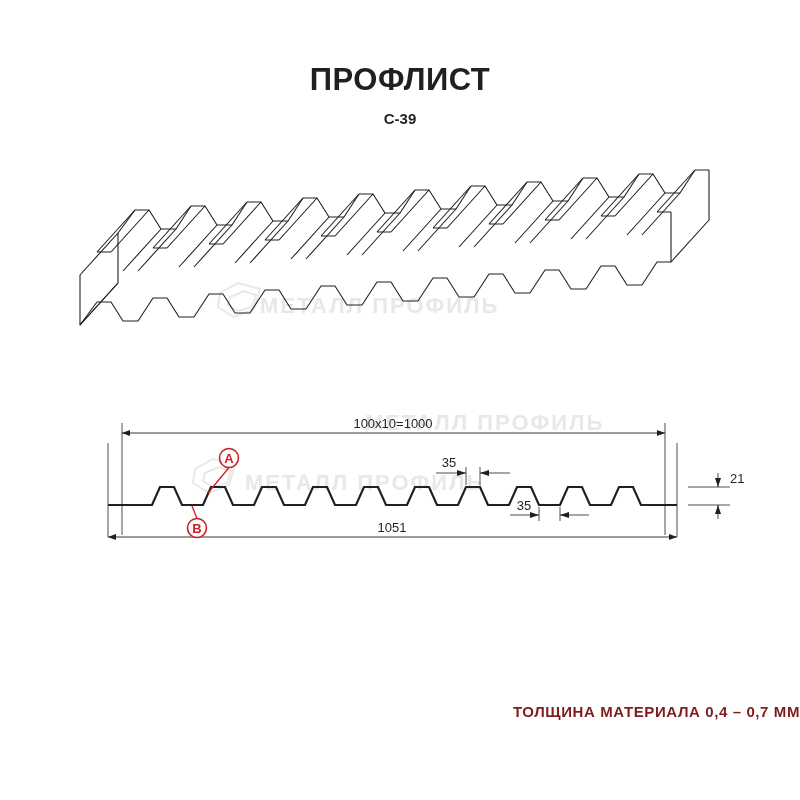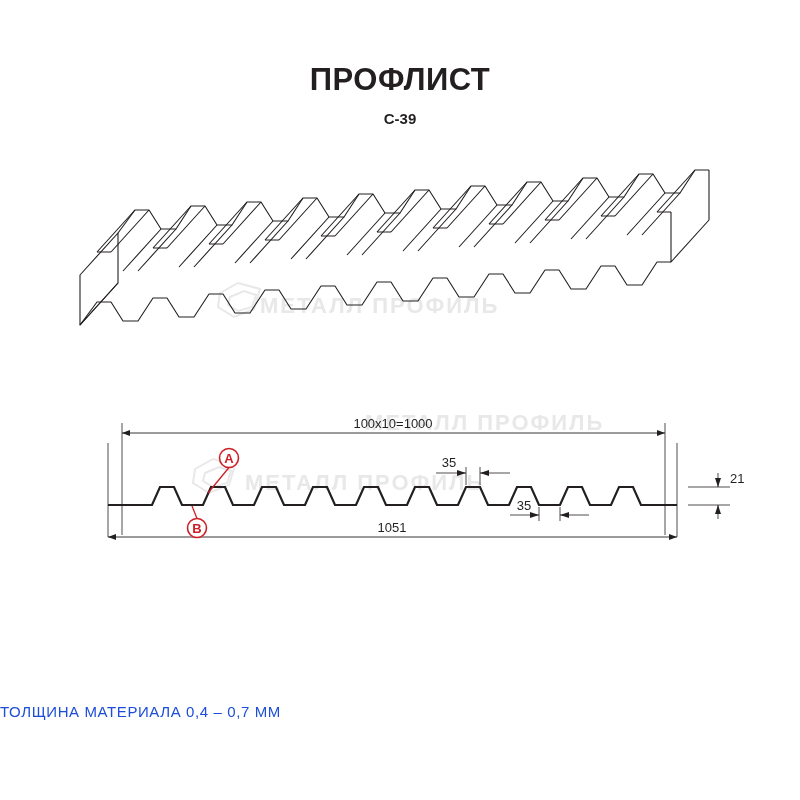--- a/index.html
+++ b/index.html
@@ -54,25 +54,25 @@
     left: 40px;
     top: 395px;
     width: 740px;
     height: 180px;
   }
   .footer {
     position: absolute;
     left: 0;
     top: 703px;
     width: 800px;
-    text-align: left;
+    text-align: right;
     font-size: 15px;
-    font-weight: normal;
+    font-weight: bold;
     letter-spacing: 0.6px;
-    color: #1d4ed8;
+    color: #7f1d1d;
   }
   svg { display: block; }
   .wm-text {
     font-family: "Liberation Sans", sans-serif;
     font-weight: bold;
     fill: #e8e8e8;
     letter-spacing: 2px;
   }
   .dim-text {
     font-family: "Liberation Sans", sans-serif;

